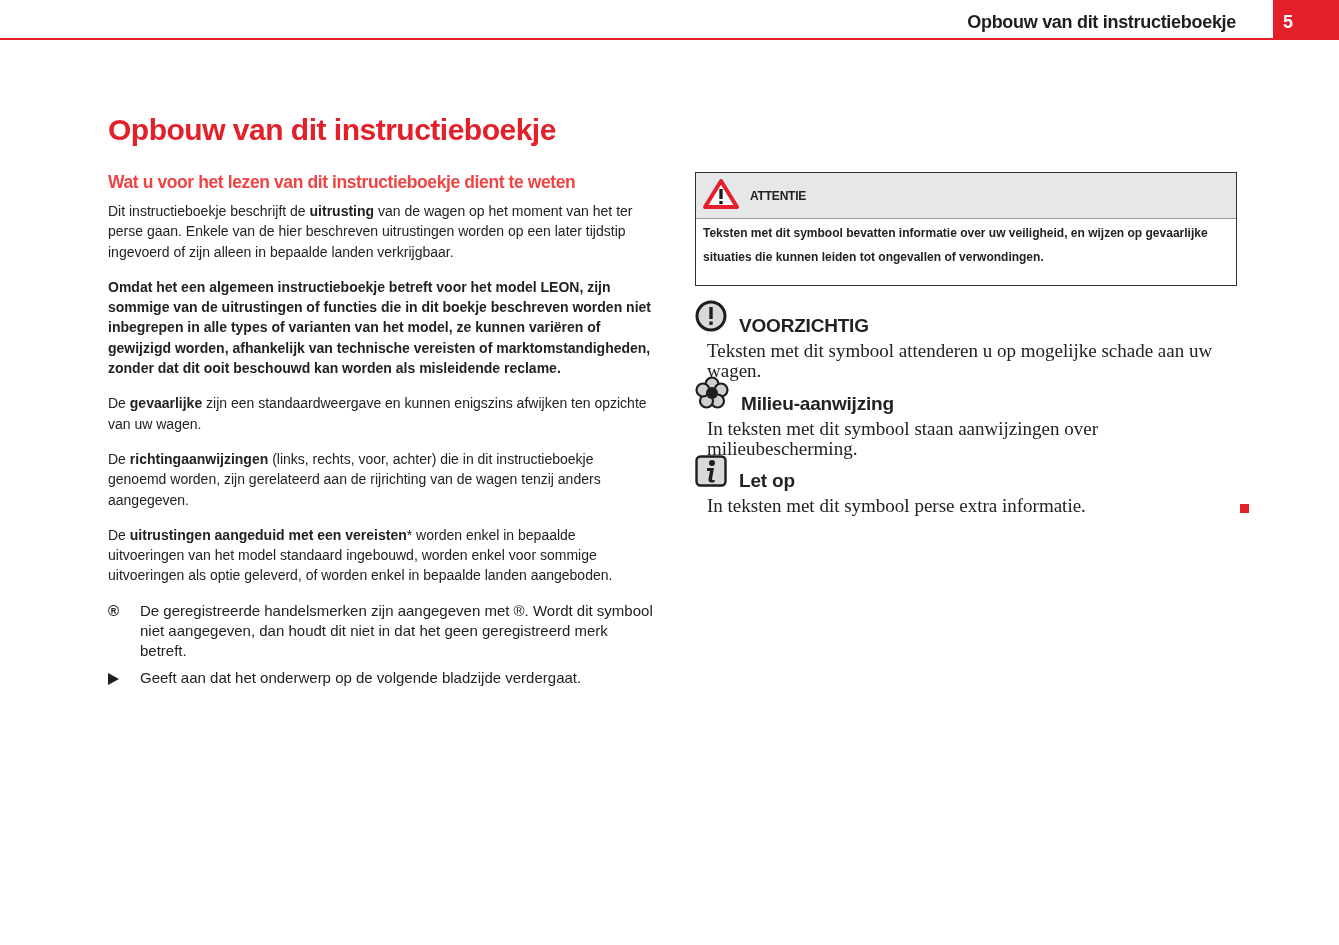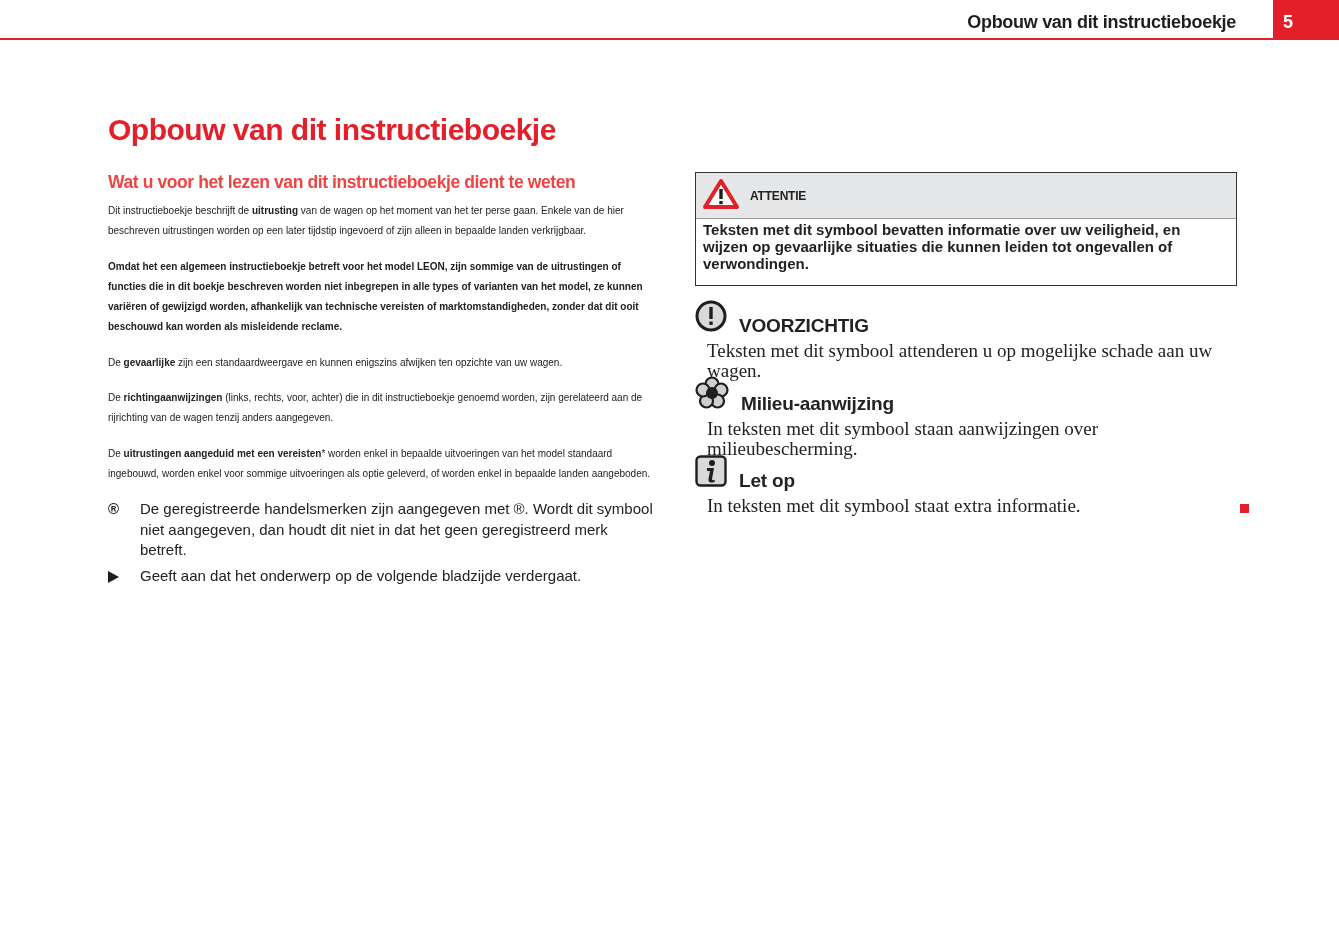--- a/index.html
+++ b/index.html
@@ -9,35 +9,35 @@
     color: #222222;
   }
   .hdr-line { position: absolute; left: 0; top: 38px; width: 1339px; height: 2px; background: #e3202a; }
   .hdr-title { position: absolute; right: 103px; top: 12px; font-size: 18px; font-weight: bold; color: #1e1e1e; letter-spacing: -0.3px; white-space: nowrap; font-family: "Liberation Sans", sans-serif; }
   .hdr-page { position: absolute; left: 1273px; top: 0; width: 66px; height: 40px; background: #e3202a; color: #ffffff; font-weight: bold; font-size: 18px; box-sizing: border-box; padding: 12px 0 0 10px; font-family: "Liberation Sans", sans-serif; }
 
   .page-title { position: absolute; left: 108px; top: 113px; font-size: 30px; font-weight: bold; color: #e3202a; letter-spacing: -0.5px; margin: 0; white-space: nowrap; font-family: "Liberation Sans", sans-serif; }
   .sub-title { position: absolute; left: 108px; top: 172px; font-size: 17.5px; font-weight: bold; color: #ef4444; letter-spacing: -0.4px; margin: 0; white-space: nowrap; font-family: "Liberation Sans", sans-serif; }
 
   .col-left { position: absolute; left: 108px; top: 201px; width: 545px; }
-  .p { margin: 0; font-size: 10px; line-height: 20.3px; font-family: "Liberation Sans", sans-serif; color: #222; }
+  .p { margin: 0; font-size: 14px; line-height: 20.3px; font-family: "Liberation Sans", sans-serif; color: #222; }
   .p b { font-weight: bold; }
   .p.bold { font-weight: bold; }
   .gap { height: 15px; }
 
   .legend { list-style: none; margin: 0; padding: 0; }
   .legend li { display: flex; font-size: 15px; line-height: 20.3px; font-family: "Liberation Sans", sans-serif; margin-bottom: 6px; }
   .legend .sym { width: 32px; flex: 0 0 32px; font-weight: bold; }
   .legend .sym .sq { display: inline-block; width: 13px; height: 13px; background: #1e1e1e; margin-top: 4px; }
   .legend .sym .tri { display: inline-block; width: 0; height: 0; border-top: 6px solid transparent; border-bottom: 6px solid transparent; border-left: 11px solid #1e1e1e; margin-top: 5px; }
 
   .attn-box { position: absolute; left: 695px; top: 172px; width: 542px; height: 114px; border: 1px solid #333; box-sizing: border-box; }
   .attn-head { height: 46px; background: #e6e7e8; border-bottom: 1px solid #999; display: flex; align-items: center; padding-left: 6px; box-sizing: border-box; }
   .attn-head .lbl { font-size: 12px; font-weight: bold; margin-left: 10px; font-family: "Liberation Sans", sans-serif; letter-spacing: -0.2px; }
-  .attn-body { padding: 2px 7px; font-size: 15px; line-height: 17px; font-weight: bold; font-family: "Liberation Sans", sans-serif; }
+  .attn-body { padding: 2px 7px; font-size: 12px; line-height: 24px; font-weight: bold; font-family: "Liberation Sans", sans-serif; }
 
   .note { position: absolute; left: 695px; width: 560px; }
   .note .head { display: flex; align-items: flex-end; height: 34px; }
   .note .head .lbl { font-size: 19px; font-weight: bold; margin-left: 12px; font-family: "Liberation Sans", sans-serif; line-height: 20px; letter-spacing: -0.2px; }
   .note .txt { font-size: 19px; line-height: 20px; font-family: Liberation Serif, serif; margin: 12px; }
   .end-mark { position: absolute; left: 1240px; top: 504px; width: 9px; height: 9px; background: #e3202a; }
 </style>
 </head>
 <body>
 
@@ -122,16 +122,16 @@
   <div class="head">
     <span>
       <svg width="32" height="32" viewBox="0 0 32 32">
         <rect x="1.5" y="1.5" width="29" height="29" rx="4" fill="#d9d9d9" stroke="#1e1e1e" stroke-width="2.4"></rect>
         <circle cx="17" cy="8" r="3" fill="#1e1e1e"></circle>
         <path d="M12 13 L19 13 L17 24 Q17 26 20 25 L19.5 27 Q13 29 13.5 24 L15 16 L12 16 Z" fill="#1e1e1e"></path>
       </svg>
     </span>
     <span class="lbl">Let op</span>
   </div>
-  <p class="txt" style="margin-top:5px;">In teksten met dit symbool staat extra informatie.</p>
+  <p class="txt" style="margin-top:5px;">In teksten met dit symbool perse extra informatie.</p>
 </div>
 
 <div class="end-mark"></div>
 
 </body></html>

